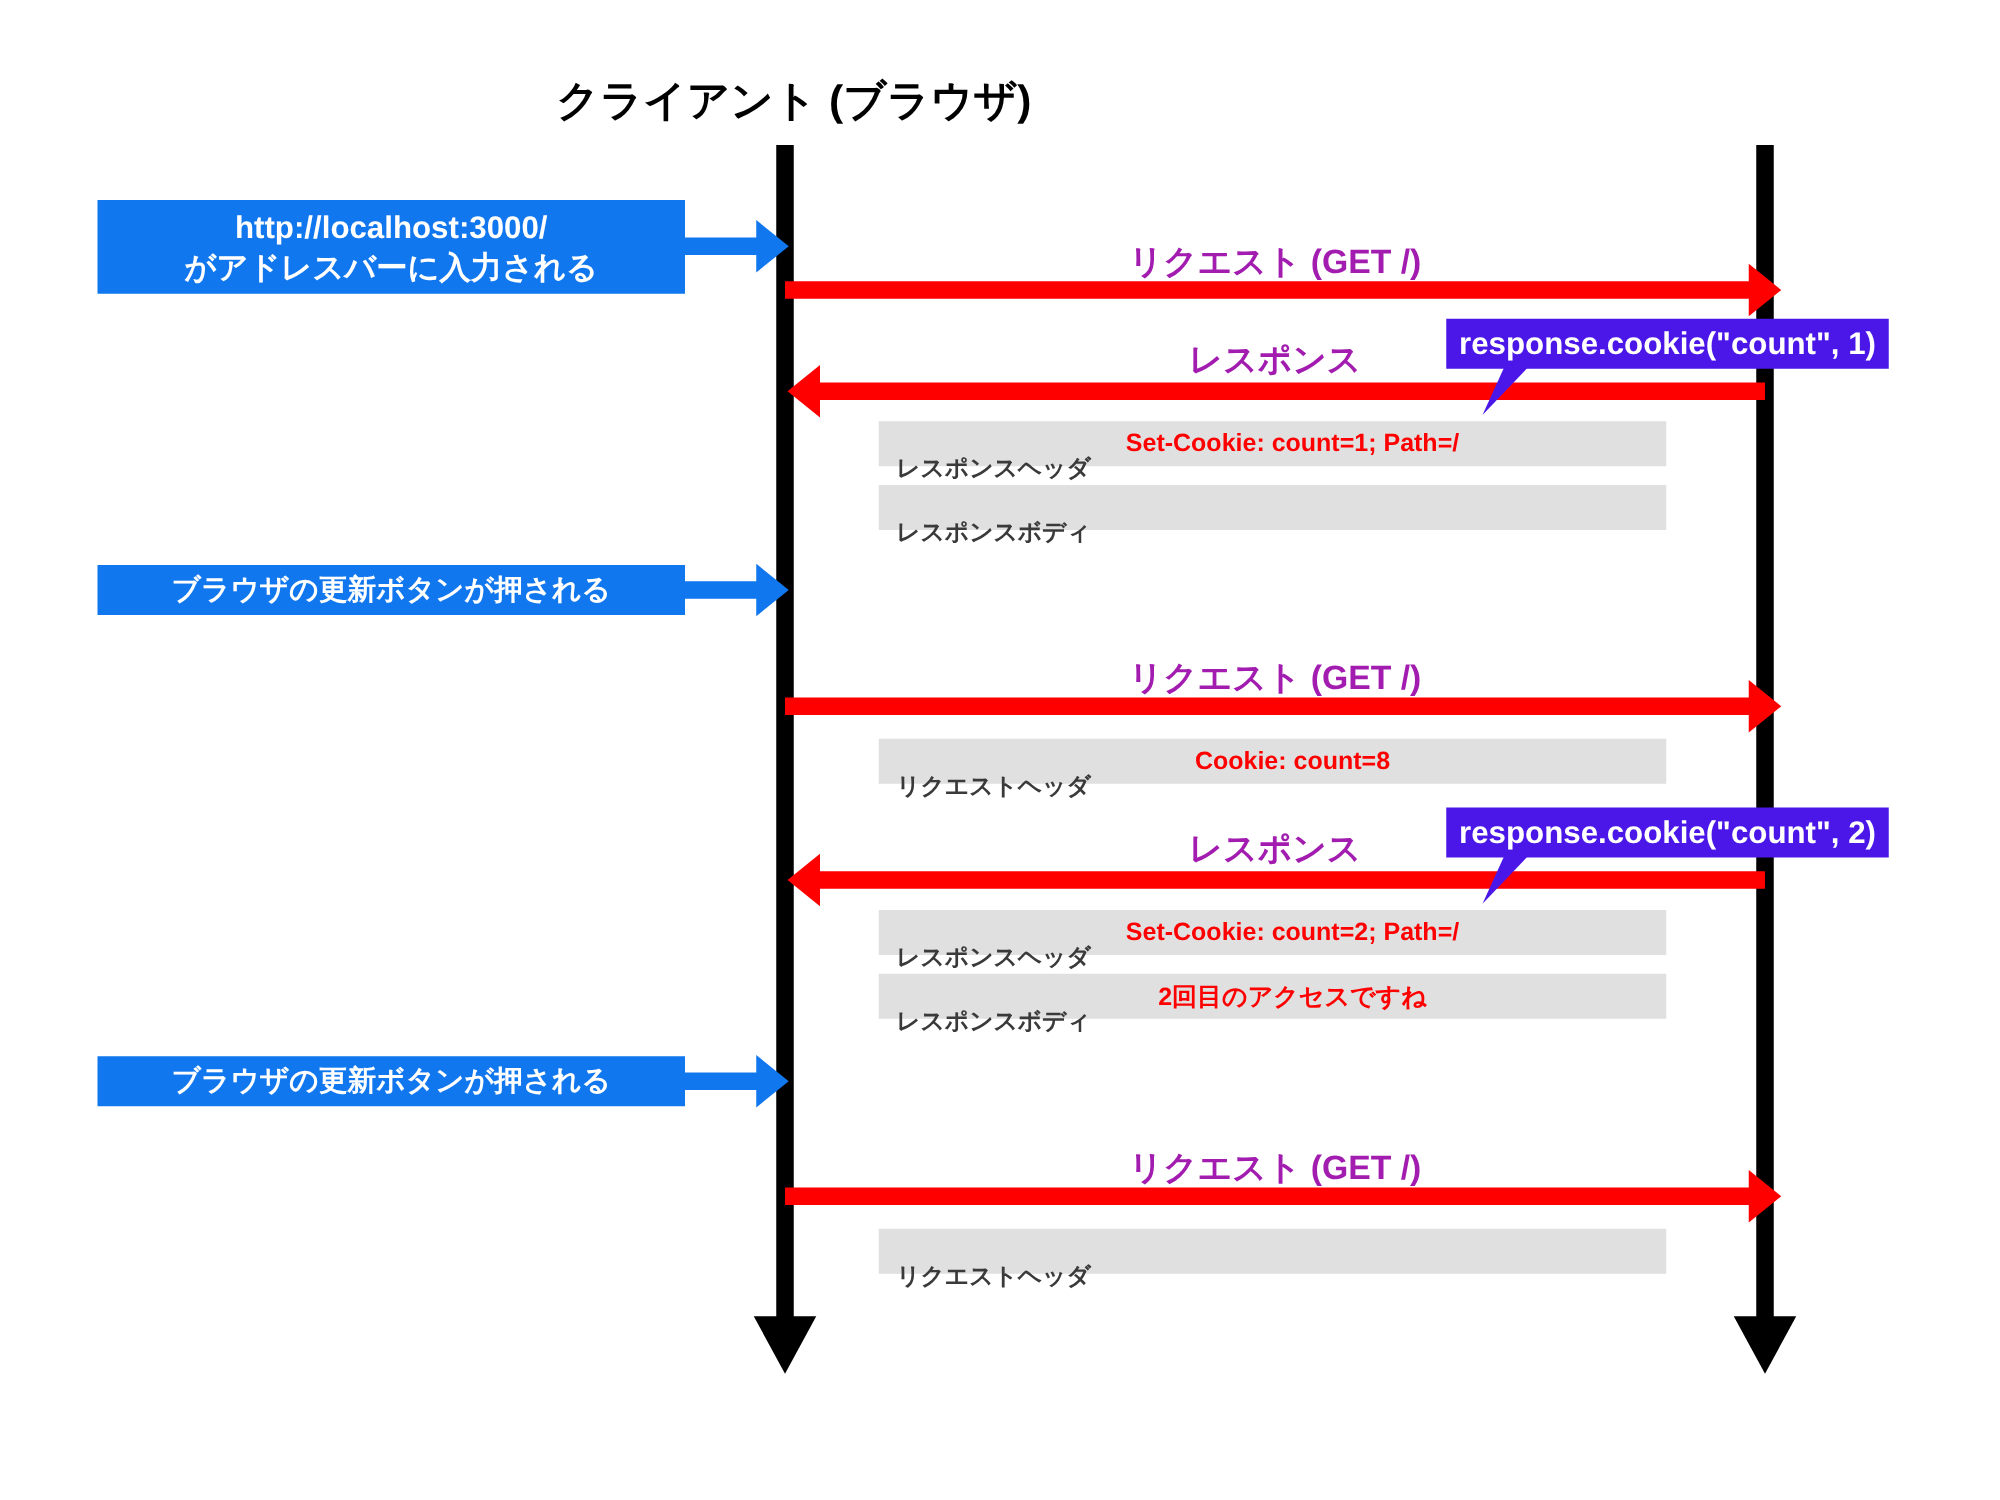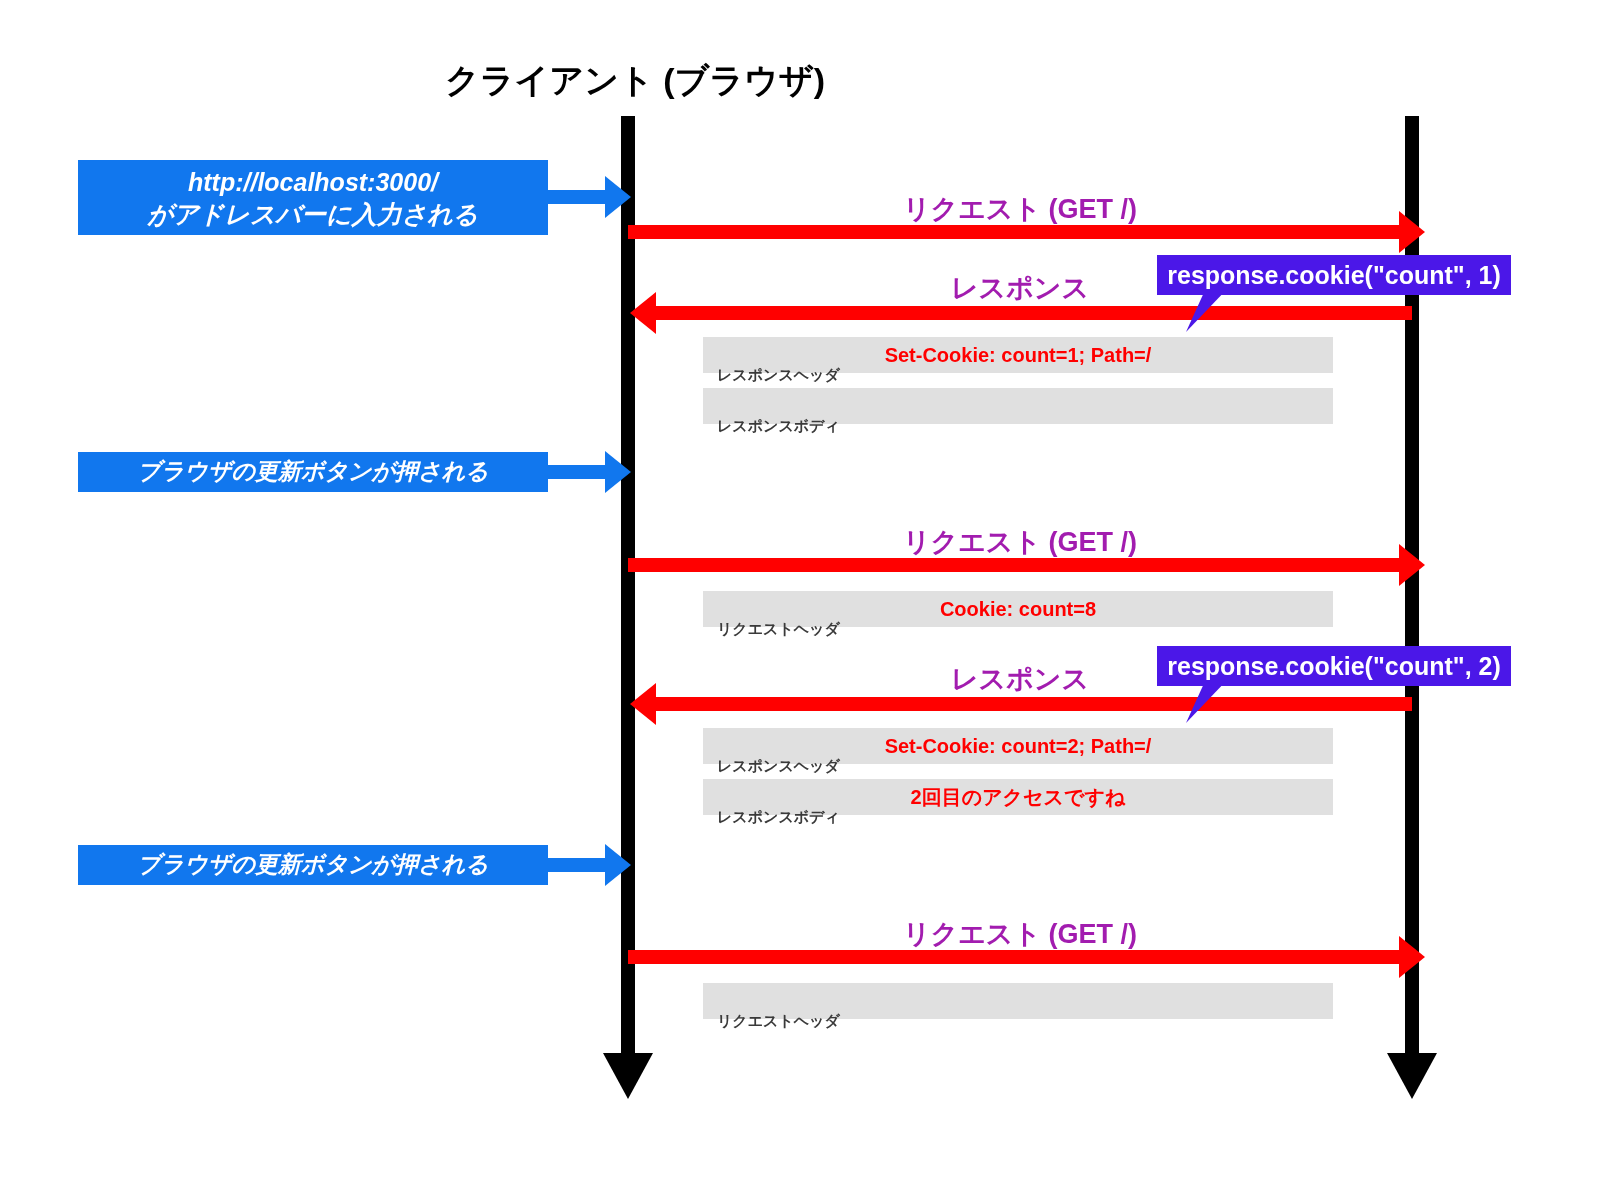--- a/index.html
+++ b/index.html
@@ -47,21 +47,20 @@
     background: #1177EE;
     color: #ffffff;
     font-weight: bold;
     display: flex;
     flex-direction: column;
     align-items: center;
     justify-content: center;
     text-align: center;
     box-sizing: border-box;
     line-height: 1.28;
-    font-style: italic;
   }
   .blue-box .bl-line { display: block; white-space: nowrap; }
   .blue-stem {
     position: absolute;
     background: #1177EE;
     height: 14px;
   }
   .blue-head {
     position: absolute;
     width: 0;
@@ -108,27 +107,27 @@
     background: #E0E0E0;
     box-sizing: border-box;
     display: flex;
     align-items: center;
   }
   .gray-row .g-key {
     position: absolute;
     left: 14px;
     color: #3A3A3A;
     font-weight: bold;
-    font-size: 15px;
+    font-size: 19px;
     white-space: nowrap;
     margin-top: 40px;
   }
   .gray-row .g-val {
     position: absolute;
-    left: 0;
+    left: 16px;
     width: 100%;
     text-align: center;
     color: #FF0000;
     font-weight: bold;
     font-size: 20px;
     white-space: nowrap;
   }
 
   
   .callout {

